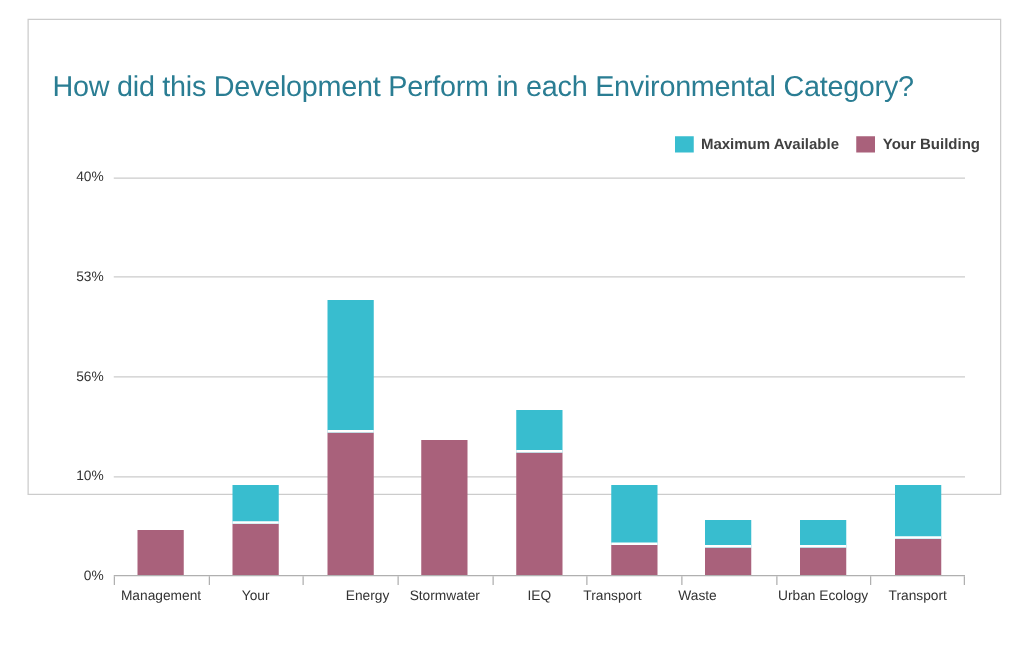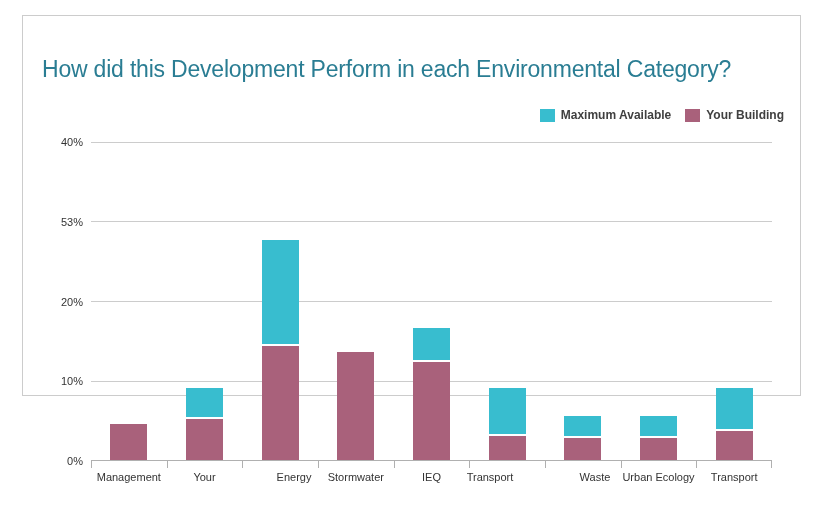--- a/index.html
+++ b/index.html
@@ -114,21 +114,21 @@
     </div>
     <div class="legend-item">
       <span class="legend-swatch" style="background: rgb(169, 97, 123);"></span>
       <span class="legend-label">Your Building</span>
     </div>
   </div>
 
   <div class="y-labels">
       <div class="y-label" style="top: 319px;">0%</div>
       <div class="y-label" style="top: 239.25px;">10%</div>
-      <div class="y-label" style="top: 159.5px;">20%</div>
+      <div class="y-label" style="top: 159.5px;">56%</div>
       <div class="y-label" style="top: 79.75px;">53%</div>
       <div class="y-label" style="top: 0px;">40%</div>
     </div>
   <div class="plot">
       <div class="gridline" style="top: 238.75px; background: rgb(204, 204, 204);"></div>
       <div class="gridline" style="top: 159px; background: rgb(204, 204, 204);"></div>
       <div class="gridline" style="top: 79.25px; background: rgb(204, 204, 204);"></div>
       <div class="gridline" style="top: -0.5px; background: rgb(204, 204, 204);"></div>
       <div class="bar-group" style="left: 19.3333px; width: 37px; height: 319px;">
         <div class="bar-segment" style="left: 0px; width: 100%; bottom: 0px; height: 35.9px; background: rgb(169, 97, 123);"></div>
@@ -175,18 +175,18 @@
       <div class="axis-tick" style="left: 605.333px; background: rgb(176, 176, 176);"></div>
       <div class="axis-tick" style="left: 680px; background: rgb(176, 176, 176);"></div>
     </div>
   <div class="x-labels">
       <div class="x-label" style="left: 37.8333px;">Management</div>
       <div class="x-label" style="left: 113.5px;">Your</div>
       <div class="x-label" style="left: 203px;">Energy</div>
       <div class="x-label" style="left: 264.833px;">Stormwater</div>
       <div class="x-label" style="left: 340.5px;">IEQ</div>
       <div class="x-label" style="left: 399px;">Transport</div>
-      <div class="x-label" style="left: 504px;">Waste</div>
+      <div class="x-label" style="left: 467px;">Waste</div>
       <div class="x-label" style="left: 567.5px;">Urban Ecology</div>
       <div class="x-label" style="left: 643.167px;">Transport</div>
     </div>
 
 </div>
 
 </body></html>

